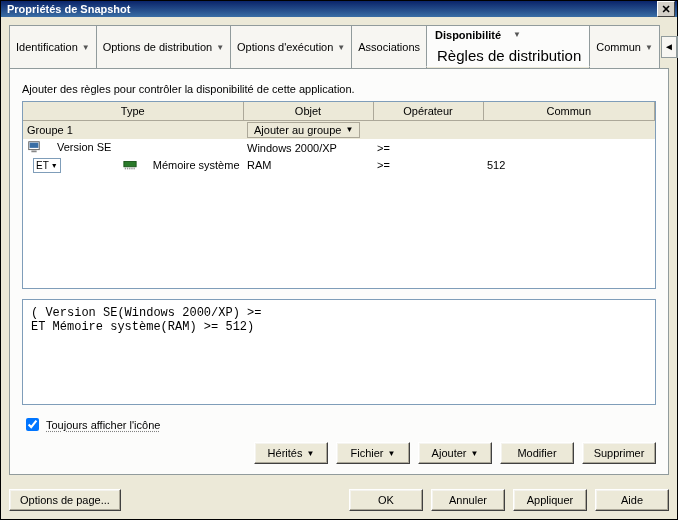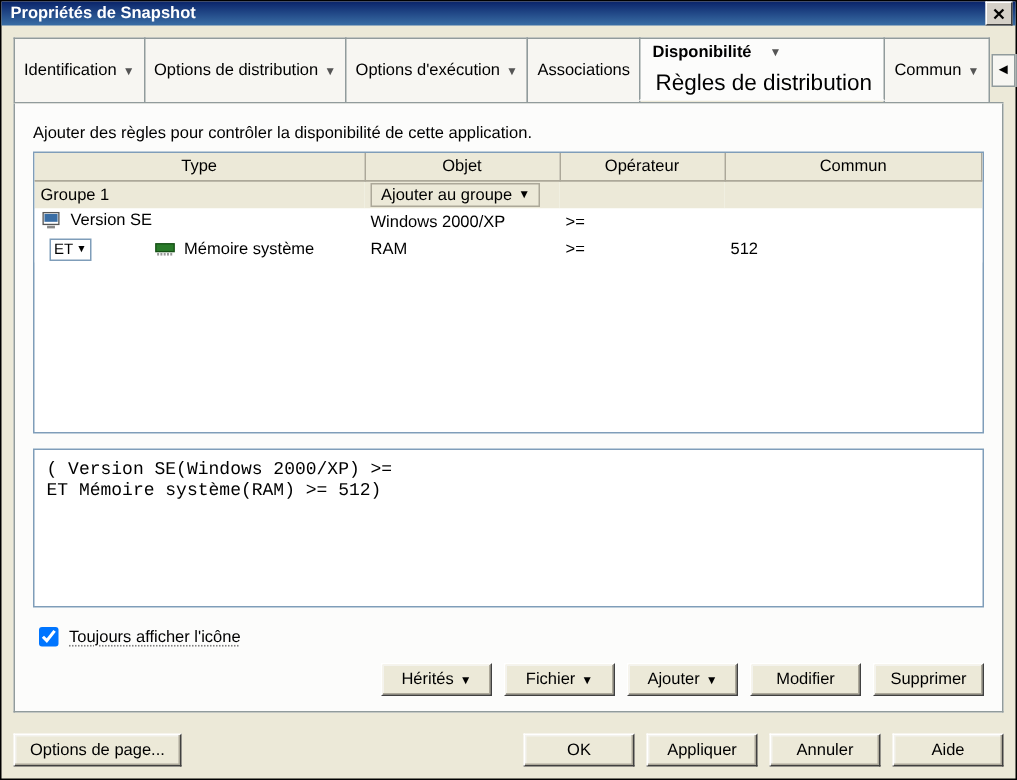--- a/index.html
+++ b/index.html
@@ -125,21 +125,21 @@
     font-size:11px;
   }
   .groupbtn .dd{font-size:8px;}
   .et-dd {
     display:inline-flex; align-items:center;
     border:1px solid #7f9db9; background:#fff; height:15px;
     font-size:10px; padding:0 2px; gap:2px;
   }
   .et-dd .dd{font-size:7px;}
   .icon { width:14px; height:14px; display:inline-block; vertical-align:middle; }
-  .rowlabel { display:inline-flex; align-items:center; gap:6px; }
+  .rowlabel { display:inline-flex; align-items:center; gap:16px; }
   .indent1 { padding-left:48px; }
   .indent2 { padding-left:64px; }
   .preview {
     margin-top:10px;
     border:1px solid #7f9db9;
     background:#fff;
     height:106px;
     padding:6px 8px;
     font-family: "Courier New", monospace;
     font-size:12px;
@@ -320,22 +320,22 @@
 
   <div class="footer">
     <button class="win" style="min-width:110px;">
         <span>Options de page...</span>
       </button>
     <div class="spacer"></div>
     <button class="win">
         <span>OK</span>
       </button>
     <button class="win">
+        <span>Annuler</span>
+      </button>
+    <button class="win">
         <span>Appliquer</span>
-      </button>
-    <button class="win">
-        <span>Annuler</span>
       </button>
     <button class="win">
         <span>Aide</span>
       </button>
   </div>
 </div>
 
 </body></html>

